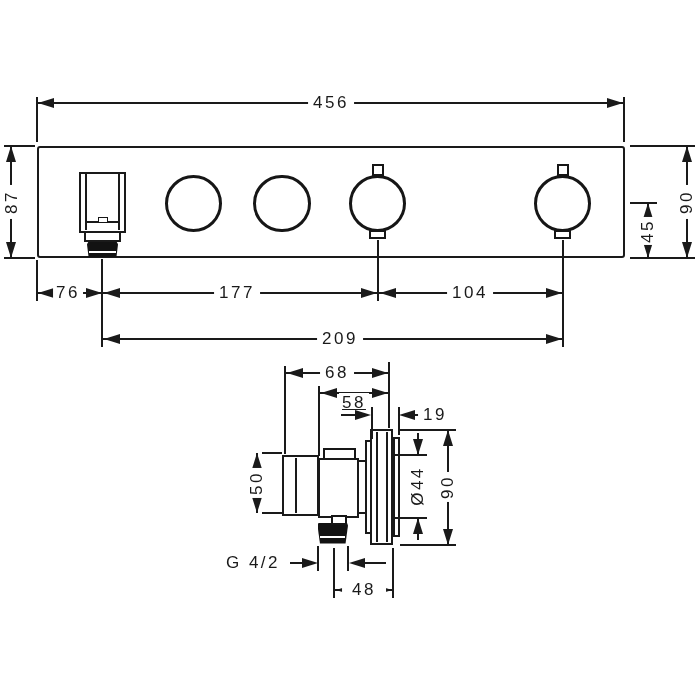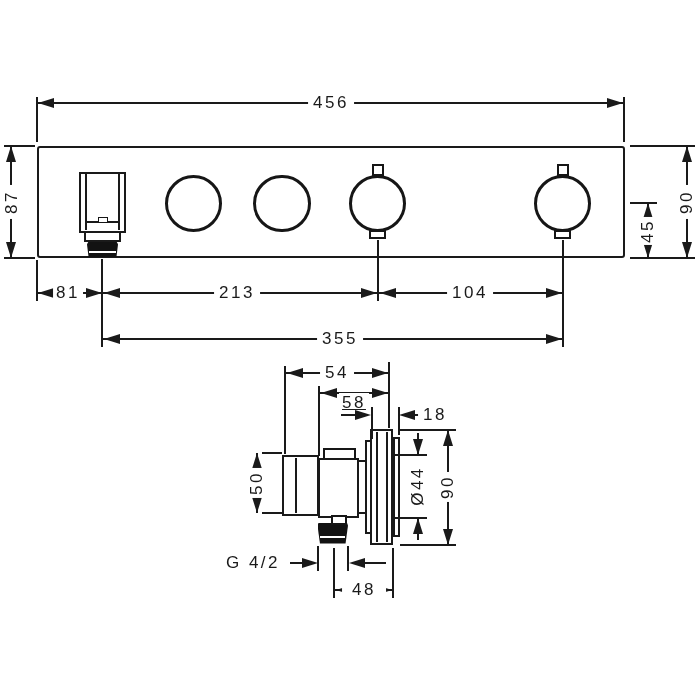--- a/index.html
+++ b/index.html
@@ -88,28 +88,28 @@
     <div class="vline" style="left:101px; top:258.5px; height:88px;"></div>
     <div class="vline" style="left:376.5px; top:240px; height:61px;"></div>
     <div class="vline" style="left:562px; top:240px; height:107px;"></div>
     <div class="hline" style="left:37px; top:292px; width:526px;"></div>
     <div class="al" style="left:38px; top:288px;"></div>
     <div class="ar" style="left:86px; top:288px;"></div>
     <div class="al" style="left:104px; top:288px;"></div>
     <div class="ar" style="left:360.5px; top:288px;"></div>
     <div class="al" style="left:379.5px; top:288px;"></div>
     <div class="ar" style="left:546px; top:288px;"></div>
-    <div class="dl" style="left:68px; top:293px; padding:0 3px;">81</div>
-    <div class="dl" style="left:237px; top:293px;">213</div>
+    <div class="dl" style="left:68px; top:293px; padding:0 3px;">76</div>
+    <div class="dl" style="left:237px; top:293px;">177</div>
     <div class="dl" style="left:470px; top:293px;">104</div>
 
     <div class="hline" style="left:102px; top:338px; width:461px;"></div>
     <div class="al" style="left:104px; top:334px;"></div>
     <div class="ar" style="left:546px; top:334px;"></div>
-    <div class="dl" style="left:340px; top:339px;">355</div>
+    <div class="dl" style="left:340px; top:339px;">209</div>
   </div>
 
   <div>
 
     <div class="tab" style="left:323px; top:447.5px; width:33px; height:12px;"></div>
 
     <div class="rect" style="left:282px; top:455px; width:36.5px; height:60.5px;"></div>
     <div class="vline" style="left:295px; top:457.5px; height:55px;"></div>
 
     <div class="rect" style="left:318px; top:457.5px; width:40.5px; height:60px;"></div>
@@ -125,35 +125,35 @@
     <div class="rect" style="left:369.5px; top:429px; width:23.5px; height:115.5px;"></div>
     <div class="vline" style="left:376px; top:432px; height:109.5px;"></div>
     <div class="vline" style="left:386px; top:432px; height:109.5px;"></div>
     <div class="rect thin" style="left:393px; top:436.5px; width:6.5px; height:100.5px;"></div>
 
     <div class="vline" style="left:284px; top:366px; height:88px;"></div>
     <div class="vline" style="left:388px; top:362px; height:66px;"></div>
     <div class="hline" style="left:285px; top:372px; width:104px;"></div>
     <div class="al" style="left:286.5px; top:368px;"></div>
     <div class="ar" style="left:372px; top:368px;"></div>
-    <div class="dl" style="left:337px; top:373px;">54</div>
+    <div class="dl" style="left:337px; top:373px;">68</div>
 
     <div class="vline" style="left:317.5px; top:386px; height:70px;"></div>
     <div class="hline" style="left:319px; top:391.5px; width:70px;"></div>
     <div class="al" style="left:320.5px; top:387.5px;"></div>
     <div class="ar" style="left:372px; top:387.5px;"></div>
     <div class="dl" style="left:354px; top:403px; padding:0 3px;text-decoration:underline;">58</div>
 
     <div class="vline" style="left:370.5px; top:407px; height:32px;"></div>
     <div class="vline" style="left:397.5px; top:407px; height:28px;"></div>
     <div class="hline" style="left:341px; top:414px; width:14px;"></div>
     <div class="ar" style="left:355px; top:410px;"></div>
     <div class="al" style="left:398.5px; top:410px;"></div>
     <div class="hline" style="left:414.5px; top:414px; width:8px;"></div>
-    <div class="dl" style="left:435px; top:415px;">18</div>
+    <div class="dl" style="left:435px; top:415px;">19</div>
 
     <div class="hline" style="left:262px; top:452px; width:20px;"></div>
     <div class="hline" style="left:262px; top:512px; width:20px;"></div>
     <div class="vline" style="left:256px; top:453px; height:60px;"></div>
     <div class="au" style="left:252px; top:453px;"></div>
     <div class="ad" style="left:252px; top:497px;"></div>
     <div class="dlv" style="left:257px; top:483px; padding:0 3px;">50</div>
 
     <div class="hline" style="left:393px; top:454px; width:34px;"></div>
     <div class="hline" style="left:393px; top:516.5px; width:34px;"></div>

